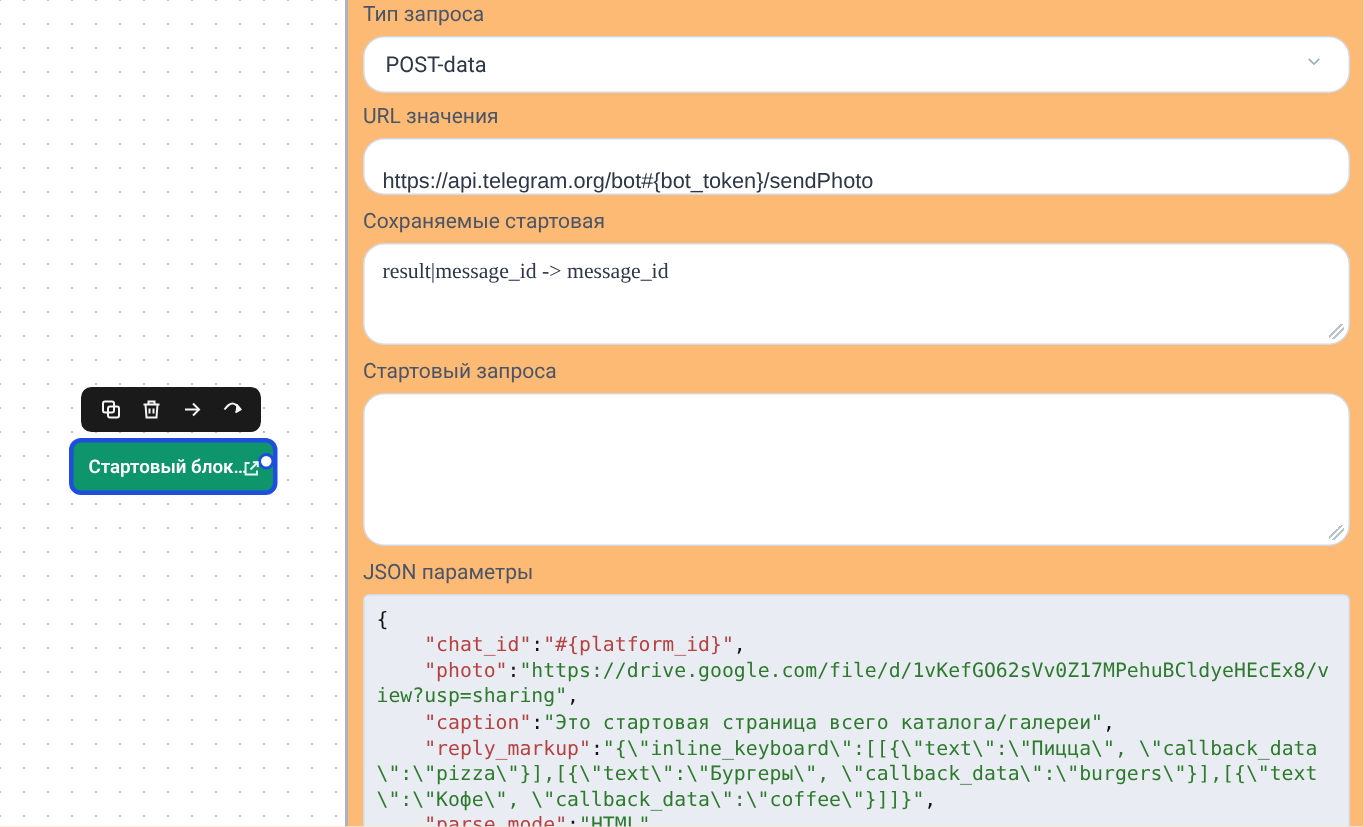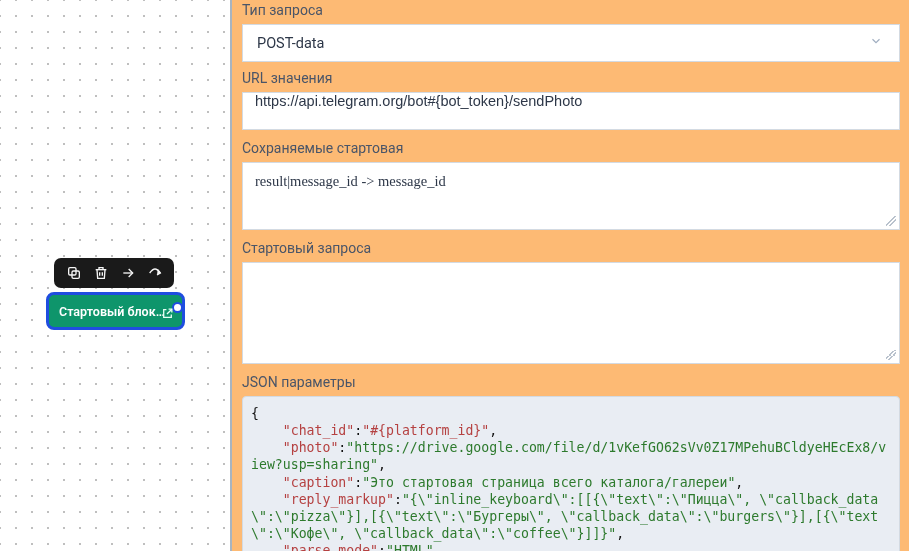--- a/index.html
+++ b/index.html
@@ -27,21 +27,21 @@
   .field-label {
     color: #4a5568;
     font-size: 14px;
     margin: 2px 0 6px 0;
   }
 
   .first-label { margin-top: 2px; }
 
   .select-wrap, .input-wrap, .textarea-wrap {
     border: 1px solid #d3dae2;
-    border-radius: 0;
+    border-radius: 14px;
     background: #fff;
     width: 658px;
   }
   .select-wrap {
     height: 38px;
     position: relative;
     display: flex;
     align-items: center;
     padding: 0 14px;
     color: #2d3748;
@@ -51,21 +51,21 @@
   .chevron {
     position: absolute;
     right: 16px; top: 50%; transform: translateY(-50%);
     color: #a0aec0;
   }
 
   .input-wrap {
     height: 38px;
     padding: 0 12px;
     display: flex;
-    align-items: flex-start;
+    align-items: flex-end;
     margin-bottom: 10px;
   }
   .input-wrap input {
     border: none; outline: none; width: 100%;
     font-size: 14.5px; color: #2d3748; background: transparent;
   }
 
   .textarea-wrap {
     position: relative;
     margin-bottom: 10px;

